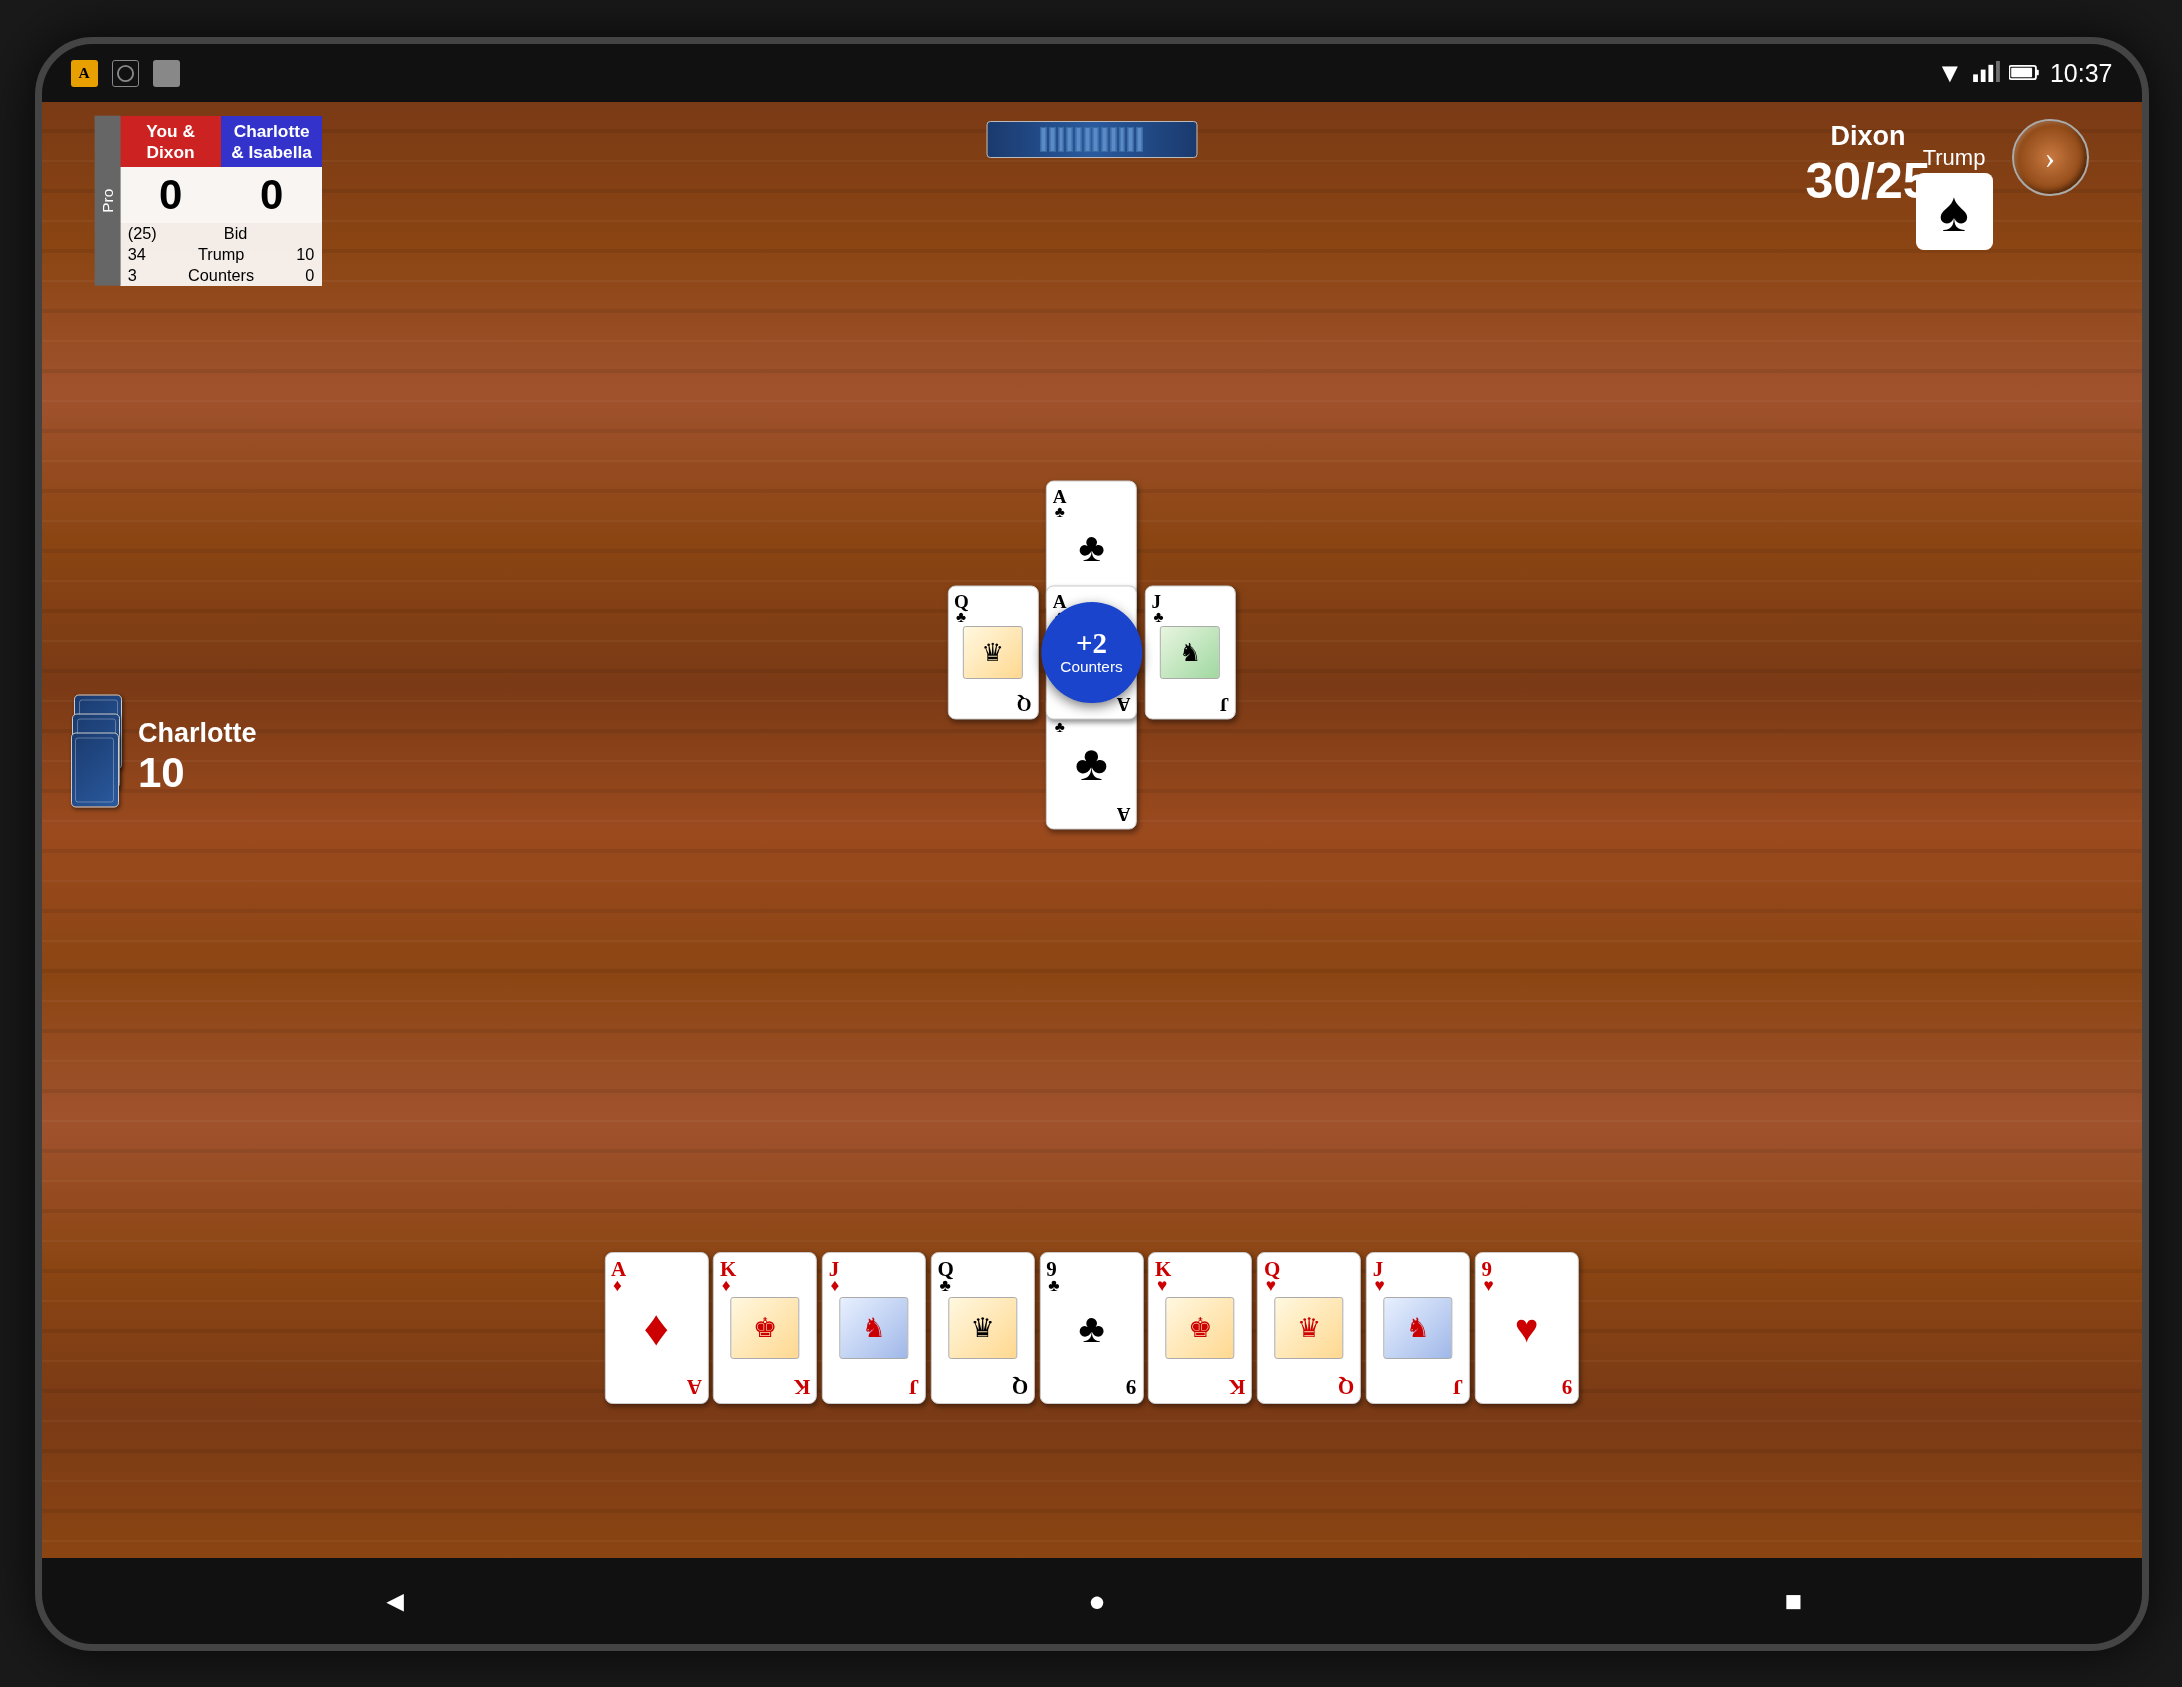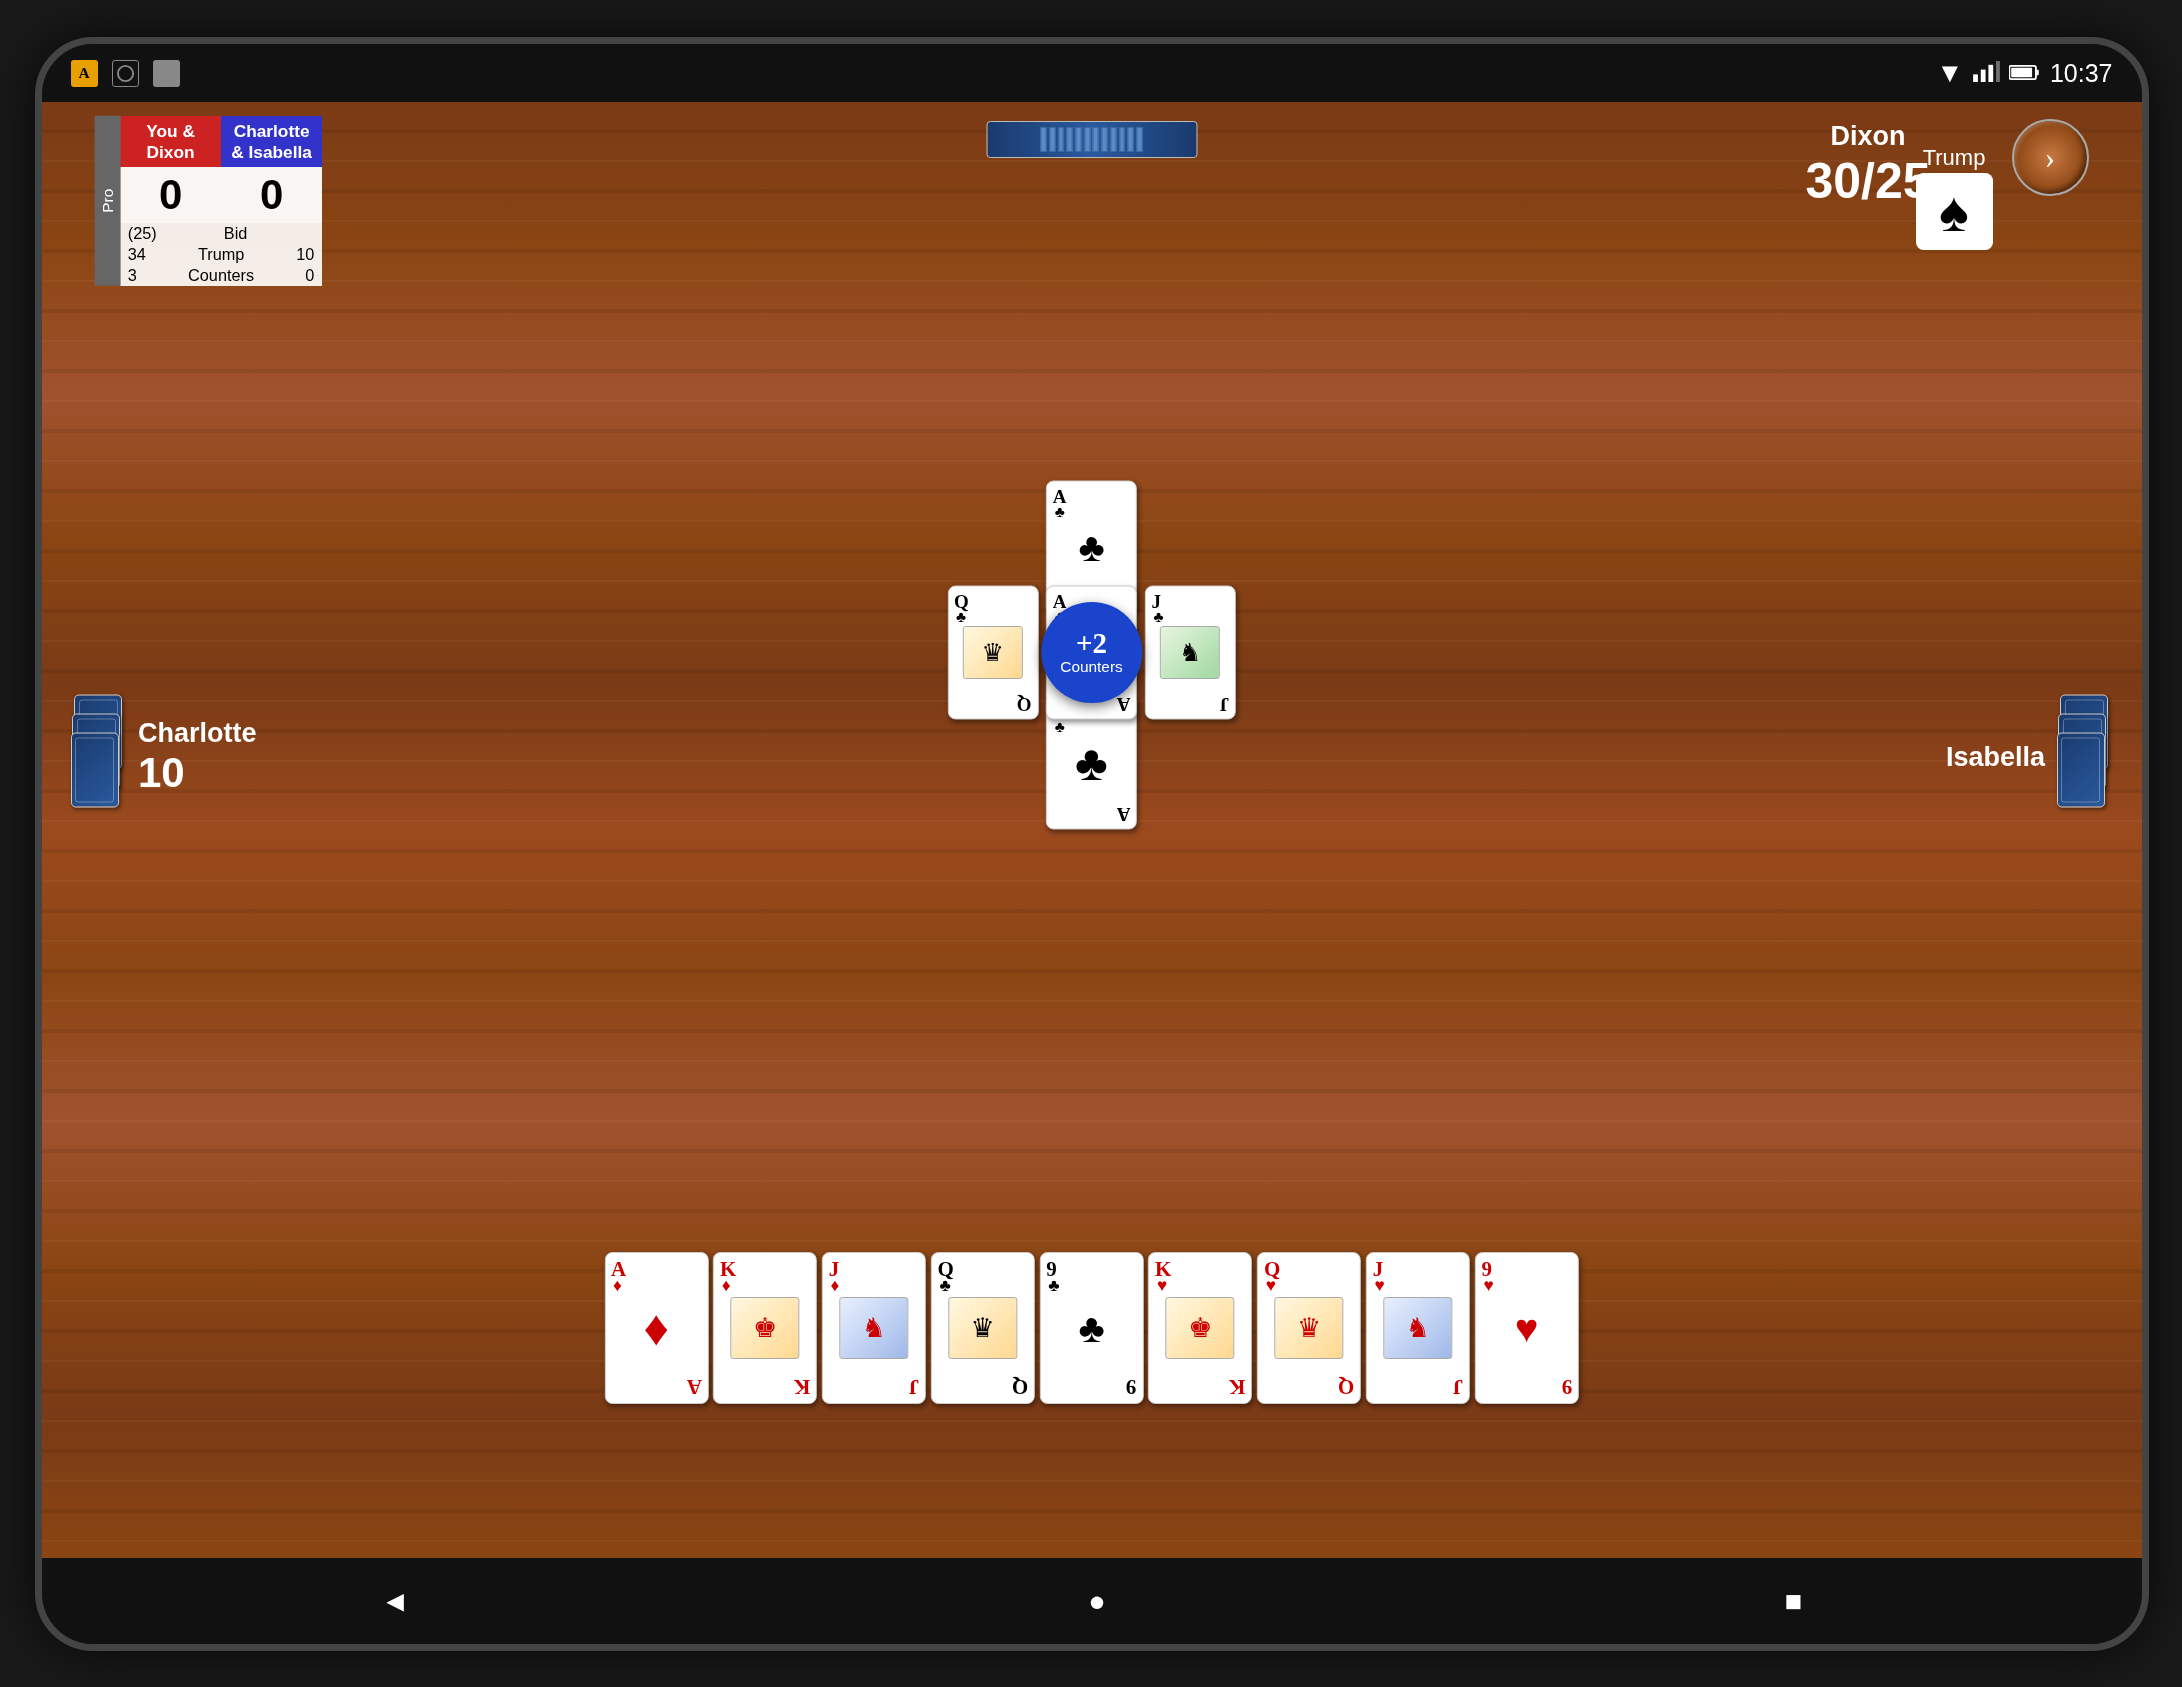--- a/index.html
+++ b/index.html
@@ -371,38 +371,20 @@
           <div style="position:absolute; inset:3.8px; border:1px solid rgba(255,255,255,0.3); border-radius:2.9px;"></div>
         </div>
       </div>
 
       <div>
         <div style="color:white; font-size:27px; font-weight:bold; font-family:sans-serif;">Charlotte</div>
         <div style="color:white; font-size:42px; font-weight:bold; font-family:sans-serif;">10</div>
       </div>
     </div>
 
-    <div style="position:absolute; right:29px; top:45%; transform:translateY(-50%); display:flex; align-items:center; gap:11.5px; flex-direction:row-reverse;">
-
-      <div style="position:relative; width:56px; height:125px;">
-        <div style="position:absolute; top:0; left:3.8px; width:48px; height:75px; background:linear-gradient(135deg,#1a3a6e,#2a5a9e); border:1.9px solid #ccc; border-radius:4.8px; box-shadow:1.9px 1.9px 3.8px rgba(0,0,0,0.4);">
-          <div style="position:absolute; inset:3.8px; border:1px solid rgba(255,255,255,0.3); border-radius:2.9px;"></div>
-        </div>
-        <div style="position:absolute; top:19px; left:1.9px; width:48px; height:75px; background:linear-gradient(135deg,#1a3a6e,#2a5a9e); border:1.9px solid #ccc; border-radius:4.8px; box-shadow:1.9px 1.9px 3.8px rgba(0,0,0,0.4);">
-          <div style="position:absolute; inset:3.8px; border:1px solid rgba(255,255,255,0.3); border-radius:2.9px;"></div>
-        </div>
-        <div style="position:absolute; top:38px; left:0; width:48px; height:75px; background:linear-gradient(135deg,#1a3a6e,#2a5a9e); border:1.9px solid #ccc; border-radius:4.8px; box-shadow:1.9px 1.9px 3.8px rgba(0,0,0,0.4);">
-          <div style="position:absolute; inset:3.8px; border:1px solid rgba(255,255,255,0.3); border-radius:2.9px;"></div>
-        </div>
-      </div>
-
-      <div>
-        <div style="color:white; font-size:27px; font-weight:bold; font-family:sans-serif;">Isabella</div>
-      </div>
-    </div>
 
     <div style="position:absolute; top:38%; left:50%; transform:translate(-50%, -50%);">
 
       <div style="display:flex; justify-content:center; margin-bottom:-29px; position:relative; z-index:3;">
         <div class="card card-small" style="width:91px; height:134px;">
           <span style="position:absolute; top:3.8px; left:5.8px; font-size:19px; font-weight:bold; color:black;">A</span>
           <span style="position:absolute; top:21px; left:7.7px; font-size:15.4px; color:black;">♣</span>
           <span style="position:absolute; top:50%; left:50%; transform:translate(-50%,-50%); font-size:40px; color:black;">♣</span>
           <span style="position:absolute; bottom:3.8px; right:5.8px; font-size:19px; font-weight:bold; color:black; transform:rotate(180deg);">A</span>
         </div>

